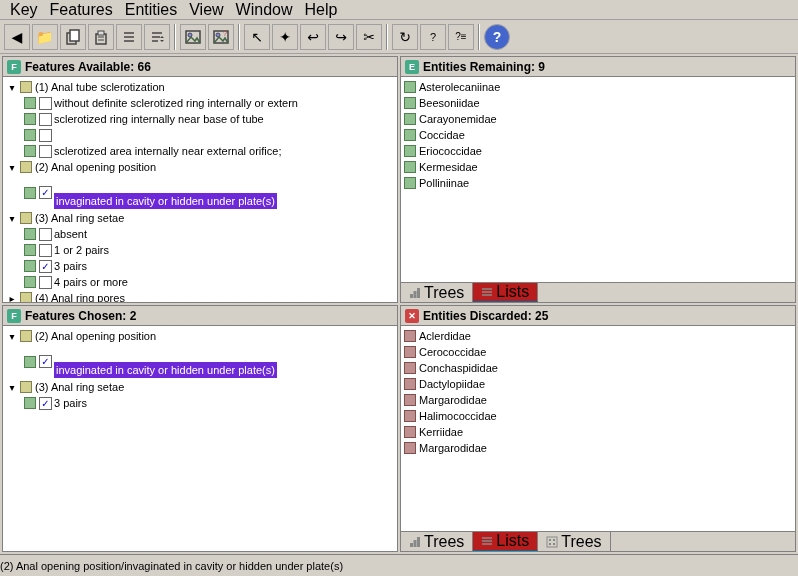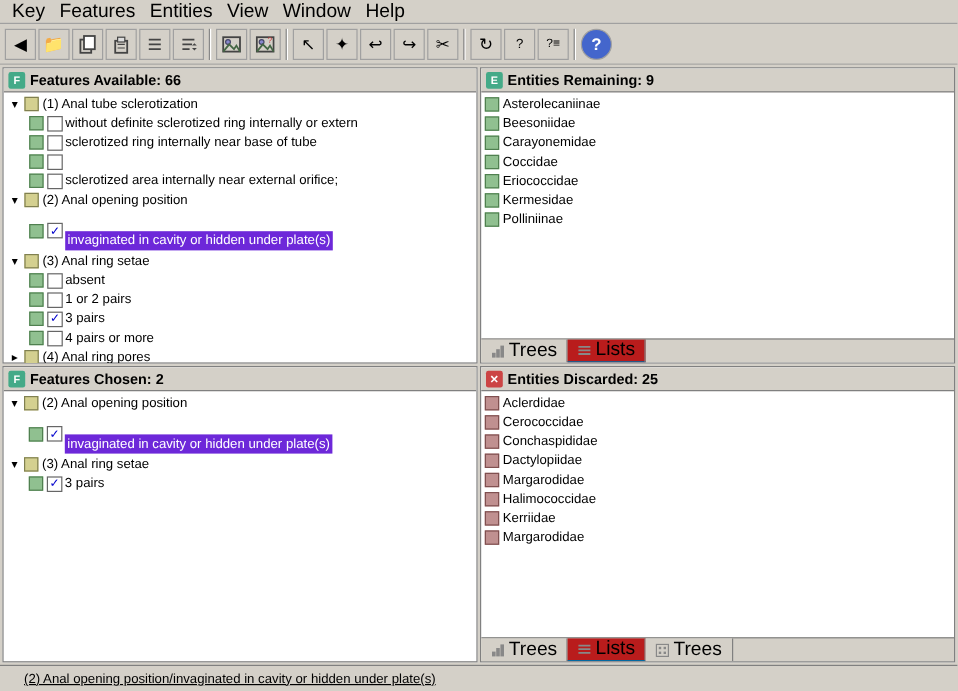--- a/index.html
+++ b/index.html
@@ -176,23 +176,22 @@
       border-bottom: 1px solid #0369a1;
     }
 
     
     .statusbar {
       height: 22px;
       background: #d4d0c8;
       border-top: 1px solid #808080;
       display: flex;
       align-items: center;
-      padding: 0 20px;
+      padding: 0 0;
       font-size: 11px;
-      text-decoration: underline;
     }
 
     
     .panel-icon-green {
       width: 14px;
       height: 14px;
       background: #4a8;
       border-radius: 2px;
       display: inline-flex;
       align-items: center;

